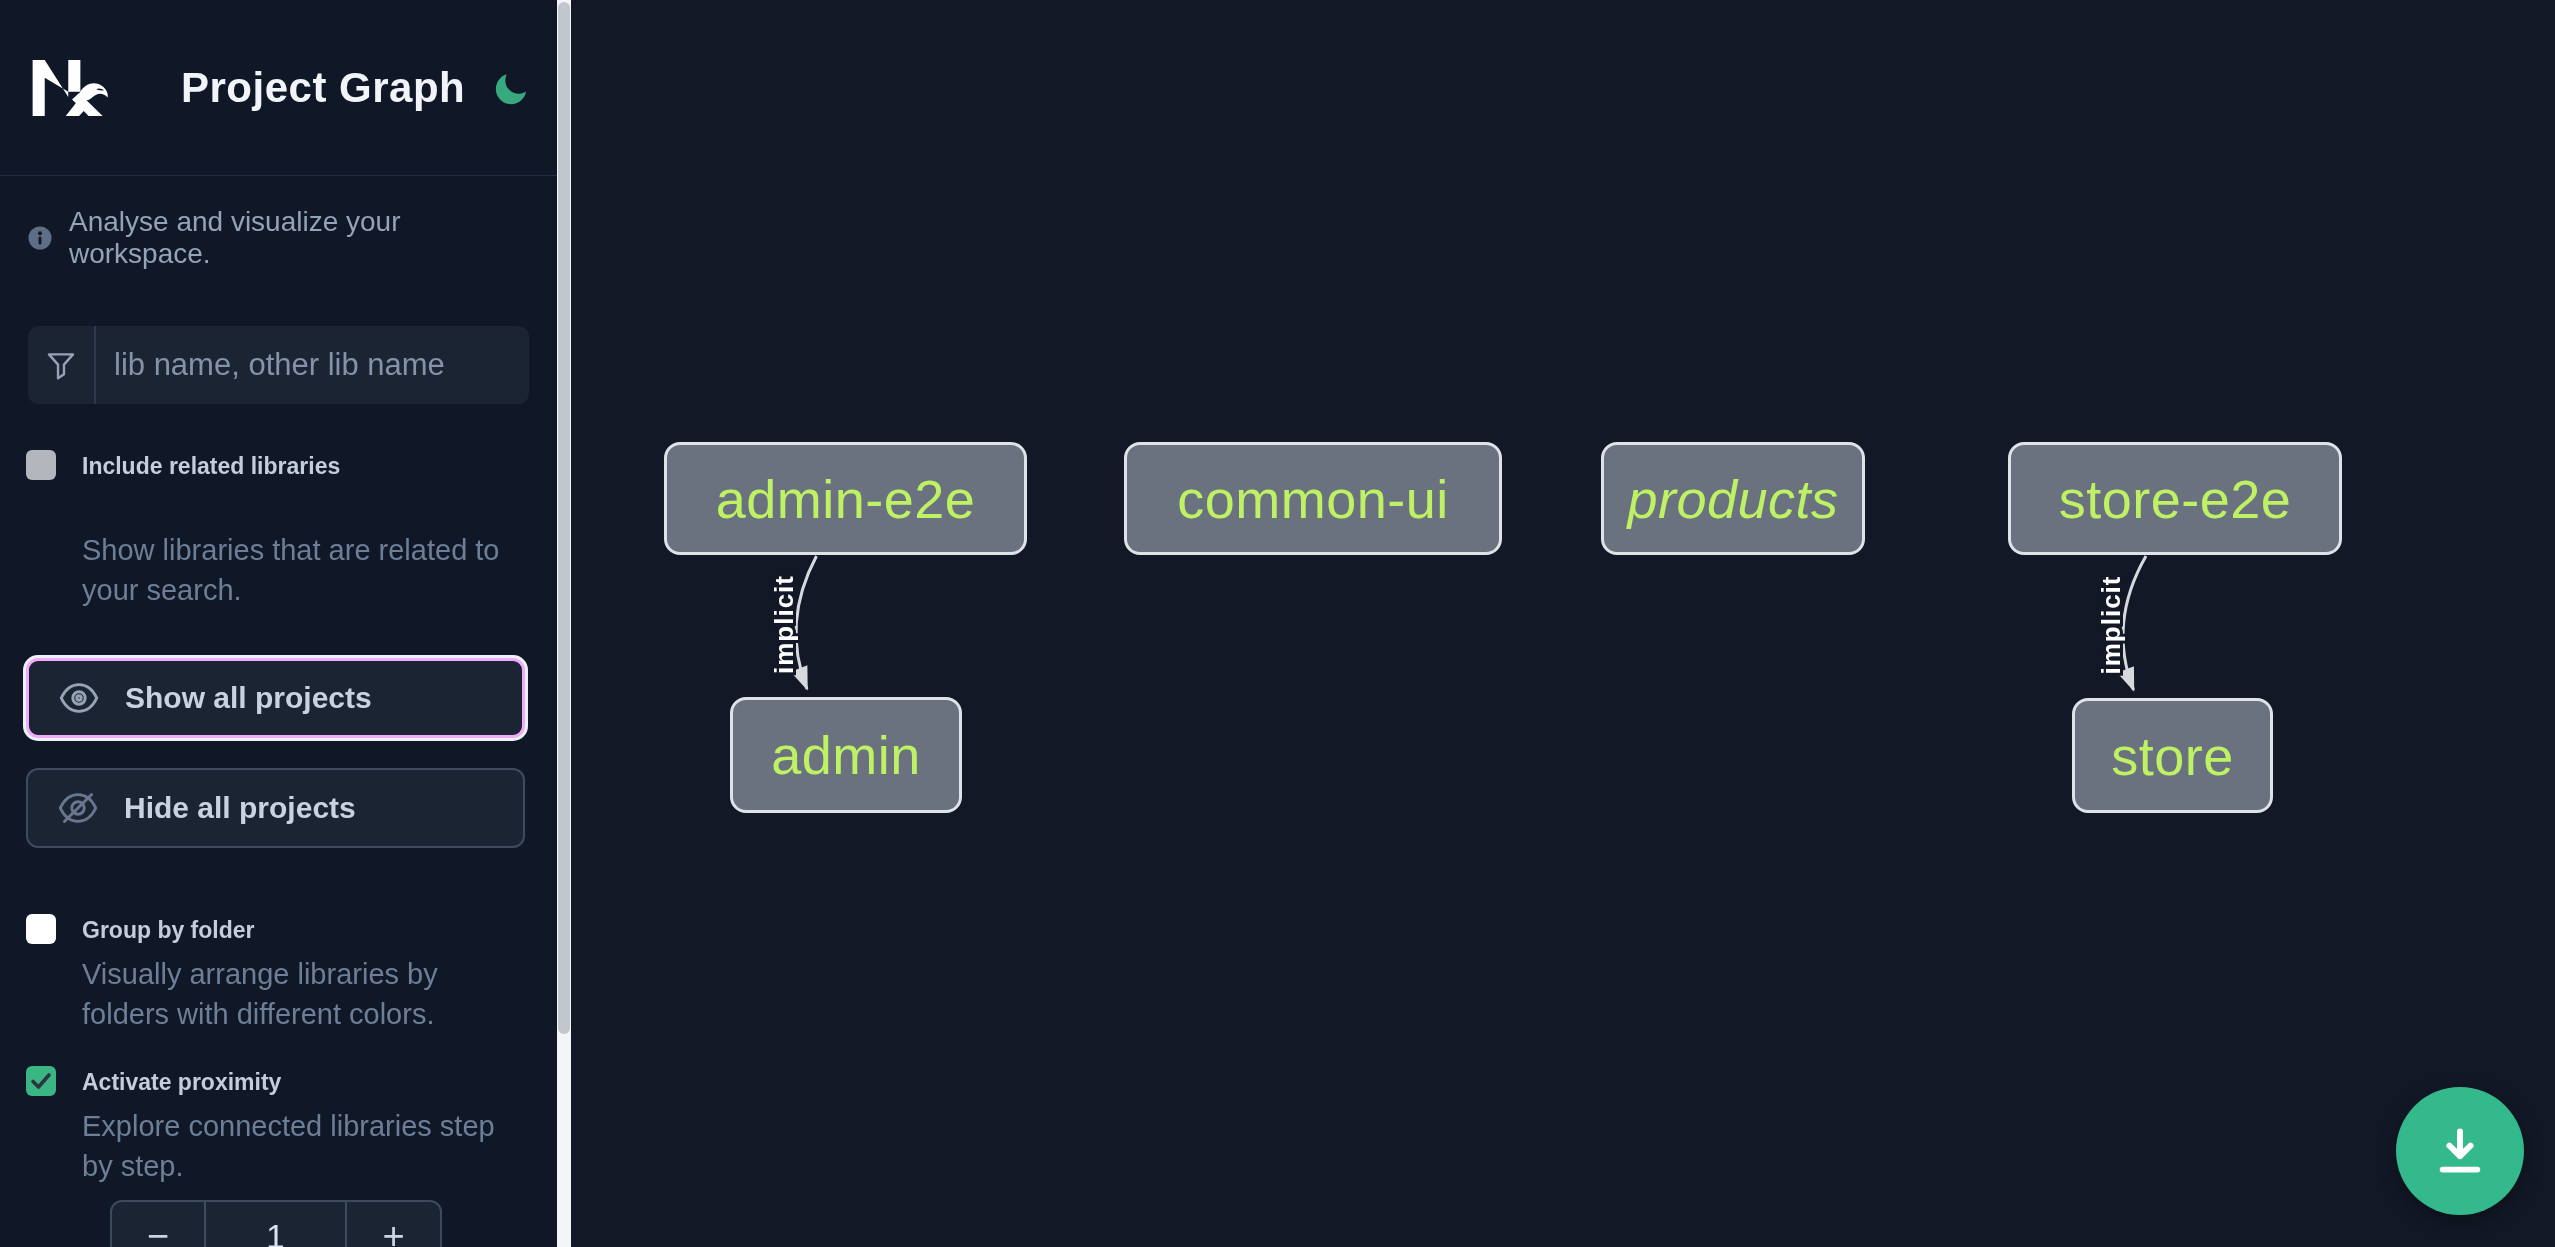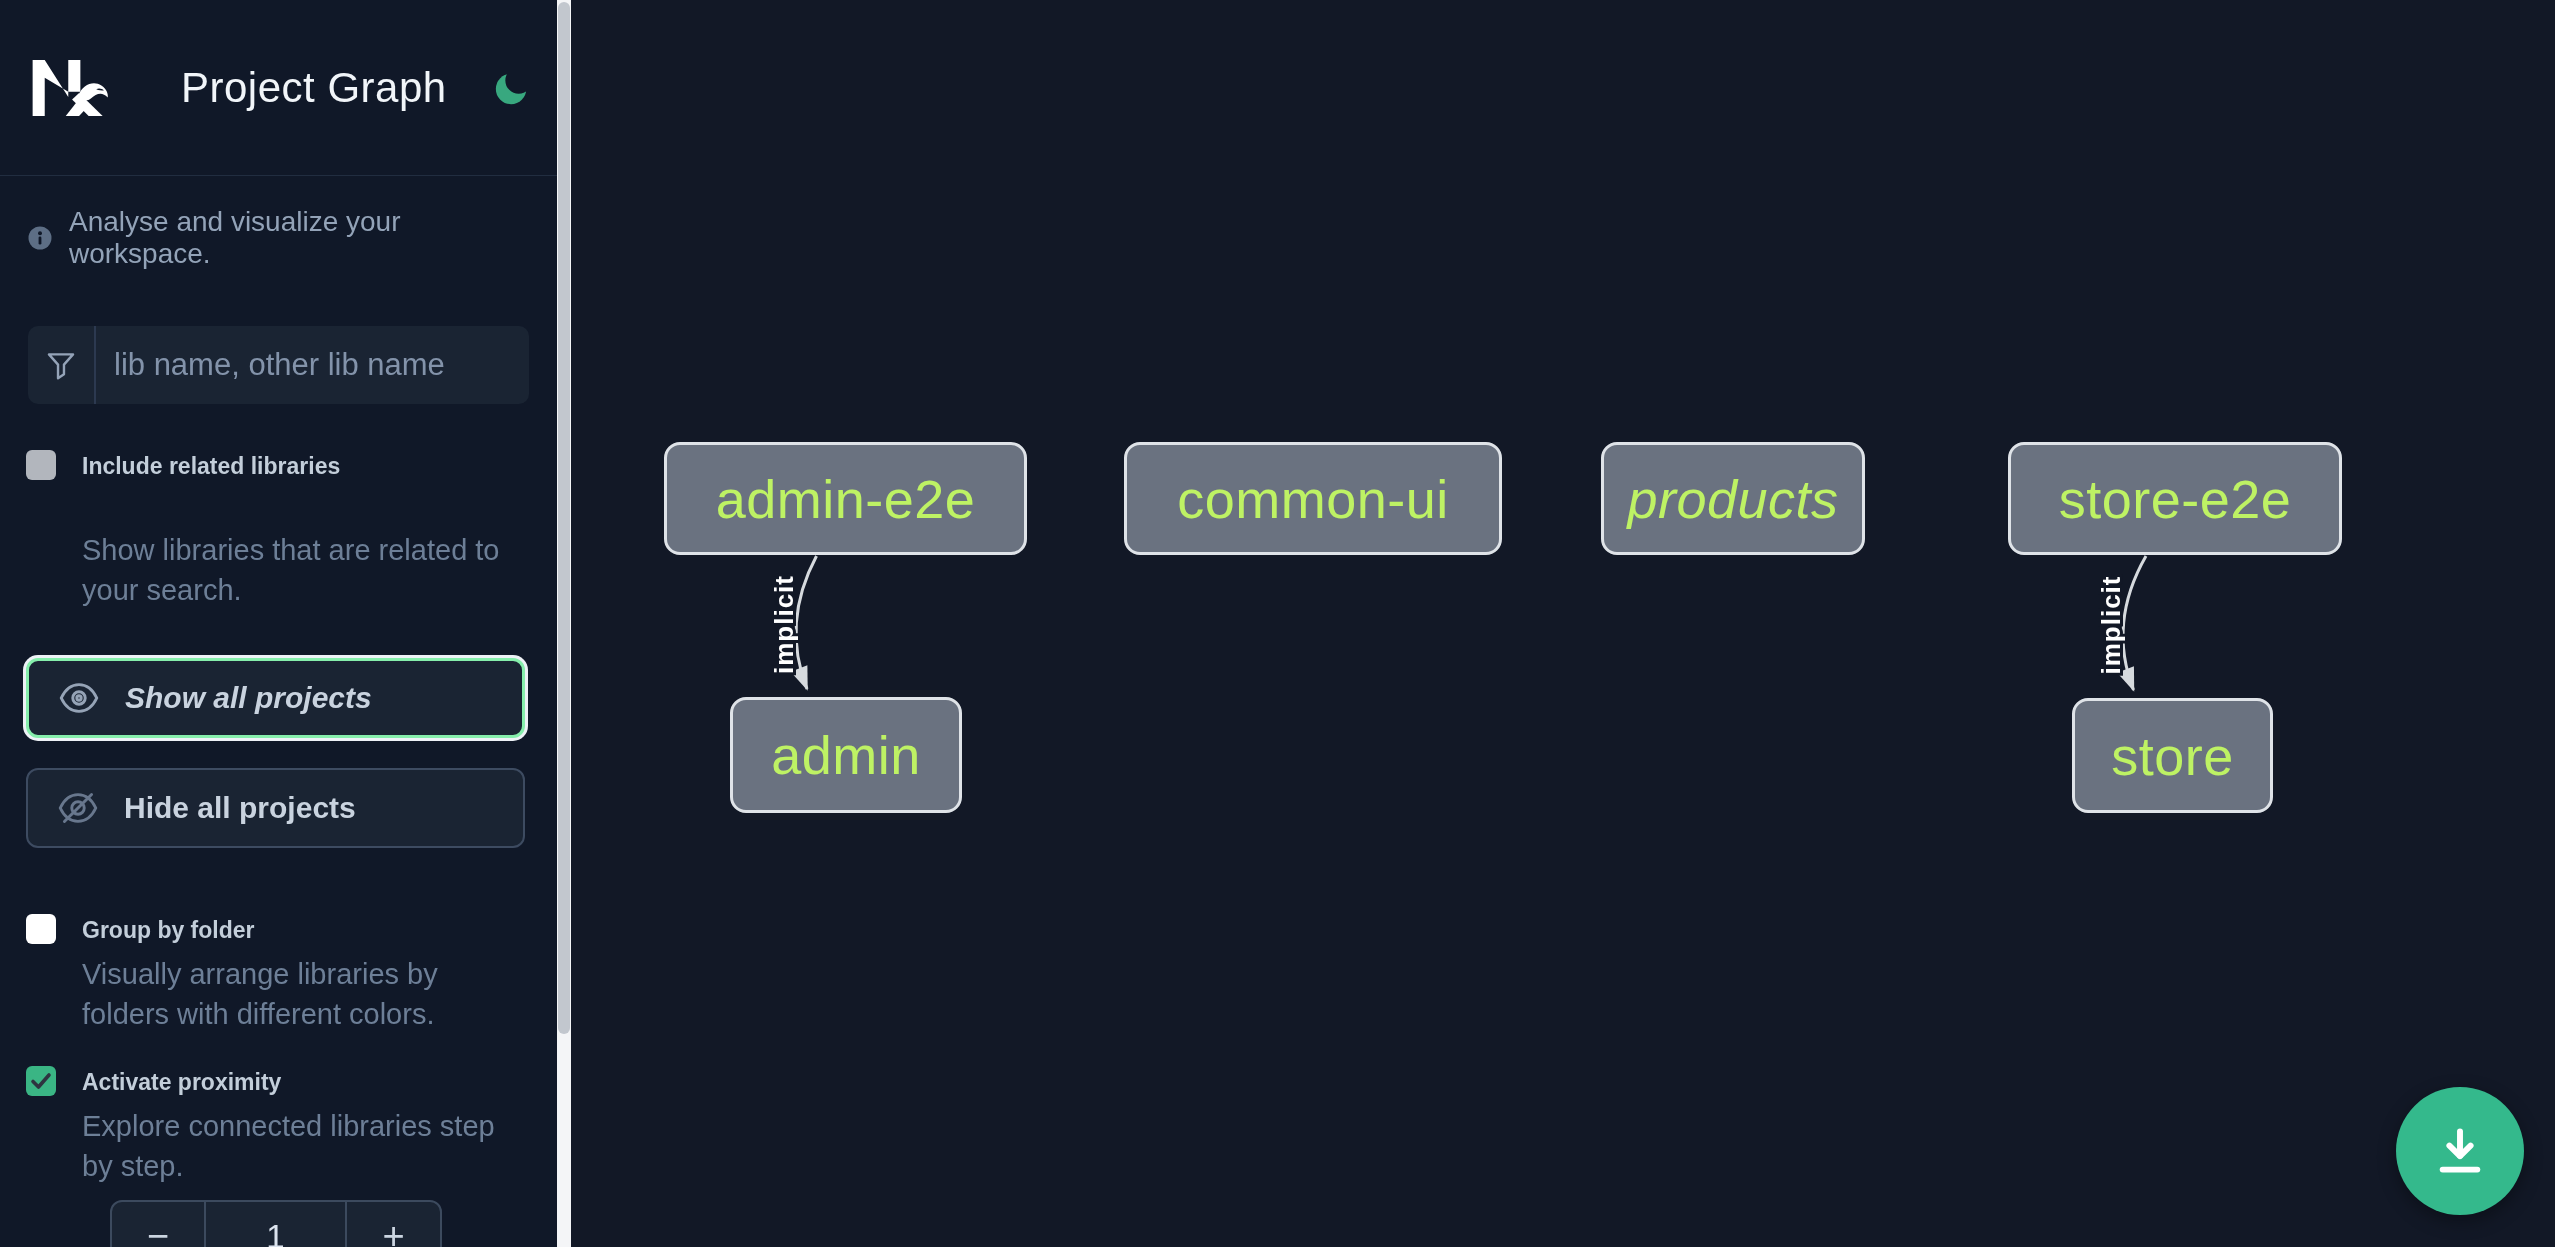--- a/index.html
+++ b/index.html
@@ -13,21 +13,21 @@
     position:absolute;left:0;top:0;width:557px;height:1247px;
     background:#101828;box-sizing:border-box;
   }
   .sb-header{
     height:176px;display:flex;align-items:center;
     padding:0 26px 0 25px;box-sizing:border-box;
     border-bottom:1px solid #212d40;
   }
   .nx-logo{width:84px;height:66px;flex:0 0 auto;}
   .sb-title{
-    margin:0 0 0 72px;font-size:42px;font-weight:400;color:#f1f5f9;letter-spacing:.5px;
+    margin:0 0 0 72px;font-size:42px;font-weight:700;color:#f1f5f9;letter-spacing:.5px;
   }
   .theme-btn{margin-left:auto;background:none;border:none;padding:0;cursor:pointer;line-height:0;}
   .moon{width:38px;height:38px;}
   .tagline{
     margin:30px 28px 0 28px;display:flex;align-items:center;gap:17px;
     color:#93a3b8;font-size:28px;
   }
   .info-icon{width:24px;height:24px;flex:0 0 auto;}
   .searchbox{
     margin:56px 28px 0 28px;height:78px;background:#1a2433;border-radius:10px;
@@ -59,21 +59,21 @@
   .desc-wide{max-width:455px;margin-top:46px;}
   .desc-mid{max-width:422px;}
   
   .sb-btn{
     margin:48px 28px 0 26px;height:80px;width:499px;box-sizing:border-box;
     display:flex;align-items:center;gap:24px;padding:0 0 0 28px;
     background:#1a2433;border-radius:12px;cursor:pointer;
     font-family:inherit;font-size:30px;font-weight:600;color:#c9d3df;
   }
   .sb-btn svg{width:44px;height:44px;flex:0 0 auto;}
-  .btn-focused{border:3px solid #86efac;box-shadow:0 0 0 3px #eef2f7;font-style:italic;}
+  .btn-focused{border:3px solid #f0abfc;box-shadow:0 0 0 3px #eef2f7;}
   .btn-plain{border:2px solid #3d4b61;margin-top:30px;}
   .group-toggle{margin-top:64px;}
   
   .stepper{
     margin:14px 0 0 110px;width:332px;height:73px;box-sizing:border-box;
     display:flex;border:2px solid #3c4a5e;border-radius:12px;background:#1a2433;
     overflow:hidden;
   }
   .step-btn{
     background:transparent;border:none;color:#cbd5e1;font-size:38px;cursor:pointer;

